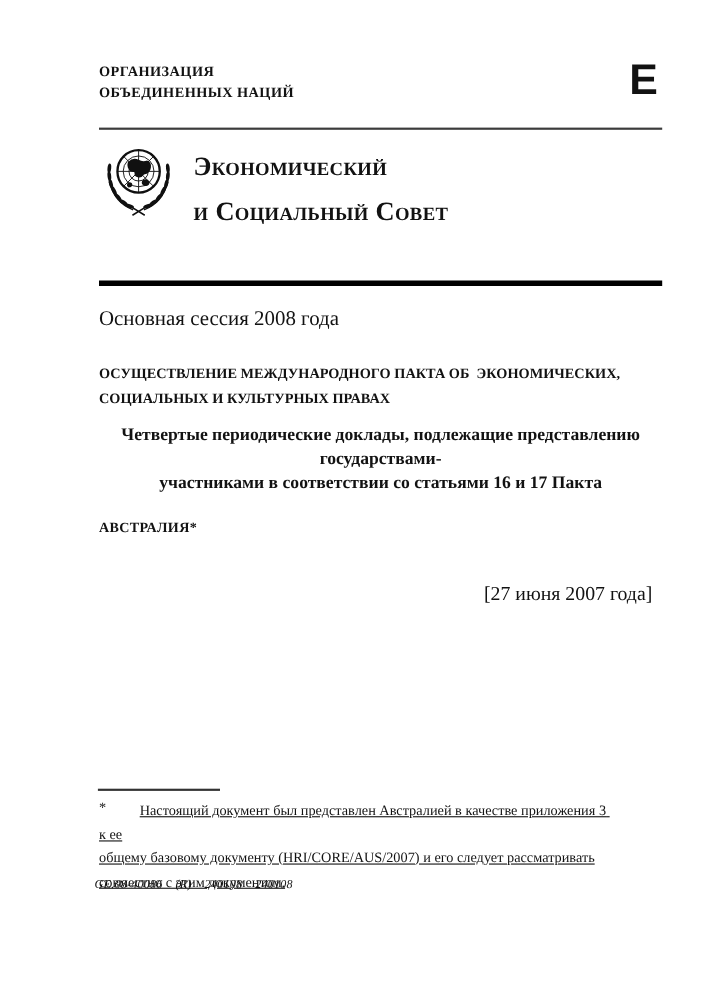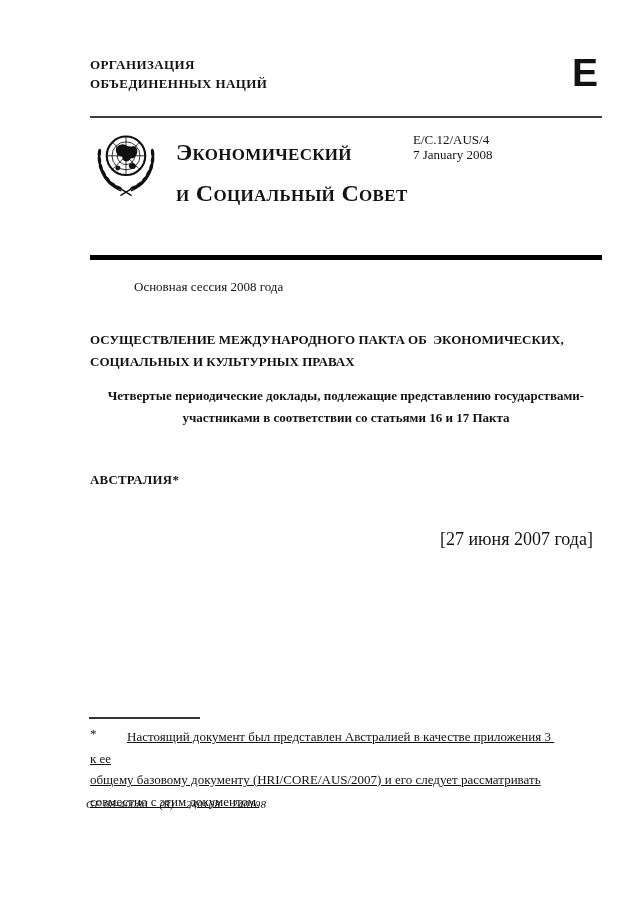--- a/index.html
+++ b/index.html
@@ -42,33 +42,33 @@
     font-variant:small-caps;
     letter-spacing:0.3px;
   }
   .distr { left:413px; top:133px; font-size:13px; line-height:14.5px; }
   .distr .grp { margin-bottom:14px; }
   .rule-thick {
     left:90px; top:255px;
     width:512px; height:5px;
     background:#000;
   }
-  .session { left:90px; top:279px; font-size:13px;margin-left:44px; }
+  .session { left:90px; top:279px; font-size:19px; }
   .doc-title {
     left:90px; top:329px; width:512px;
     text-align:left;
     font-weight:bold;
     font-size:13px;
     line-height:22px;
   }
   .doc-subtitle {
     left:90px; top:385px; width:512px;
     text-align:center;
     font-weight:bold;
-    font-size:13px;
+    font-size:16px;
     line-height:22px;
   }
   .country {
     left:90px; top:473px; width:512px;
     text-align:left;
     font-weight:bold;
     font-size:12.8px;
     letter-spacing:0.3px;
   }
   .date-received { top:529px; right:47px; font-size:18px; }
@@ -123,22 +123,20 @@
     </g>
     <use href="#branch-right" transform="translate(100,0) scale(-1,1)"></use>
     <g stroke="#101010" stroke-width="2" fill="none">
       <path d="M42,95l16,-10 M58,95l-16,-10"></path>
     </g>
   </svg>
 </div>
 <div class="abs council-name pre">Экономический
 и Социальный Совет</div>
 <div class="abs distr">
-  <div class="grp pre">E/C.12/AUS/4
-7 January 2008</div>
 </div>
 <div class="abs rule-thick"></div>
 
 <div class="abs session">Основная сессия 2008 года</div>
 <div class="abs doc-title pre">ОСУЩЕСТВЛЕНИЕ МЕЖДУНАРОДНОГО ПАКТА ОБ  ЭКОНОМИЧЕСКИХ,
 СОЦИАЛЬНЫХ И КУЛЬТУРНЫХ ПРАВАХ</div>
 <div class="abs doc-subtitle pre">Четвертые периодические доклады, подлежащие представлению государствами-
 участниками в соответствии со статьями 16 и 17 Пакта</div>
 <div class="abs country">АВСТРАЛИЯ*</div>
 <div class="abs date-received">[27 июня 2007 года]</div>

